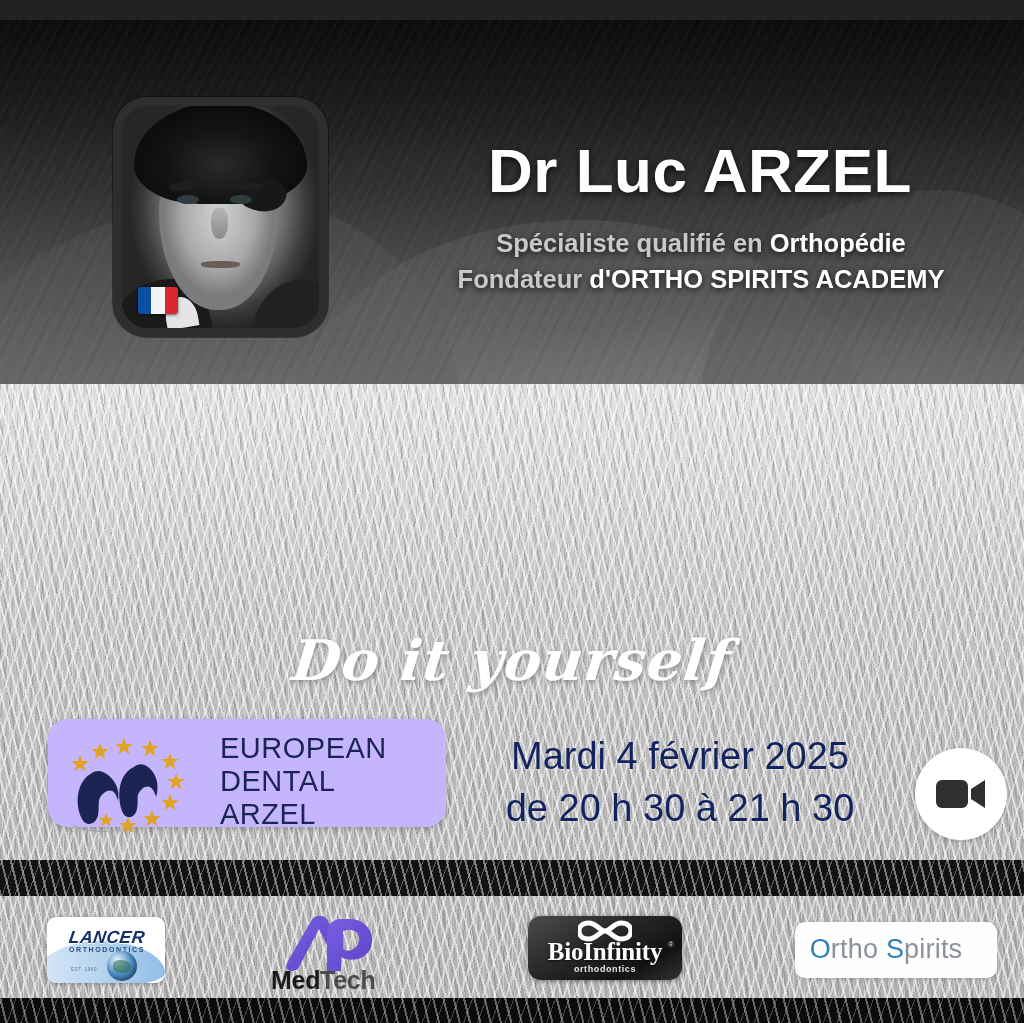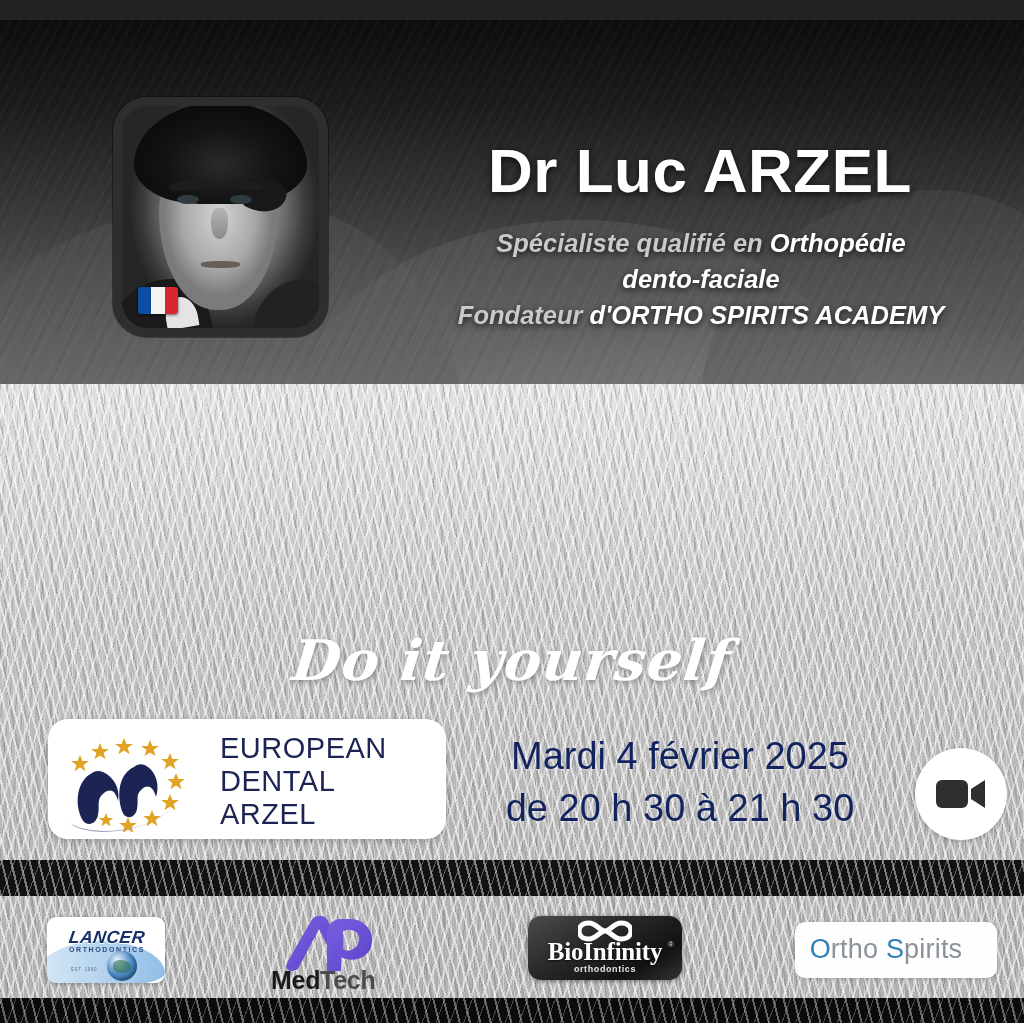--- a/index.html
+++ b/index.html
@@ -107,21 +107,20 @@
   
   .speaker-name{
     position:absolute;left:420px;top:120px;width:560px;text-align:center;
     color:#ffffff;font-size:62px;font-weight:bold;letter-spacing:.5px;line-height:1;
     text-shadow:0 2px 7px rgba(0,0,0,.75);
   }
   .speaker-sub{
     position:absolute;left:406px;top:205px;width:590px;text-align:center;
     font-size:25.5px;font-weight:bold;line-height:1.42;color:#e8e8e8;
     text-shadow:0 2px 6px rgba(0,0,0,.75);
-    font-style:italic;
   }
   .speaker-sub .dim{color:#c9c9c9;}
   .speaker-sub .br{color:#ffffff;}
 
   
   .main-title{
     position:absolute;left:50px;top:372px;width:924px;text-align:center;
     color:#4a63e8;font-weight:bold;font-size:59px;line-height:1.34;
     font-stretch:condensed;letter-spacing:-.4px;
     text-shadow:0 1px 2px rgba(255,255,255,.35);
@@ -129,22 +128,22 @@
   .diy{
     position:absolute;left:50px;top:612px;width:924px;text-align:center;
     color:#ffffff;font-size:56px;line-height:1;
     font-family:"DejaVu Serif",serif;font-style:italic;font-weight:bold;
     transform:skewX(-6deg);letter-spacing:1px;
     text-shadow:1px 2px 5px rgba(90,90,90,.55);
   }
 
   
   .eds-card{
-    position:absolute;left:48px;top:699px;width:398px;height:120px;
-    background:#ffffff;border-radius:20px;box-shadow:0 2px 7px rgba(0,0,0,.22);
+    position:absolute;left:48px;top:699px;width:398px;height:108px;
+    background:#c4b5fd;border-radius:20px;box-shadow:0 2px 7px rgba(0,0,0,.22);
   }
   .eds-mark{position:absolute;left:14px;top:8px;width:160px;height:105px;}
   .eds-text{
     position:absolute;left:172px;top:13px;color:#1b2452;
     font-size:29px;line-height:1.13;letter-spacing:.5px;font-weight:400;
   }
   .eds-text span{display:block;}
 
   
   .date-block{
@@ -234,21 +233,20 @@
       </div>
     </div>
   </div>
 
   <div class="speaker-name">Dr Luc ARZEL</div>
 
   <div class="speaker-sub">
     <div class="nowrap">
       <span class="dim">Spécialiste qualifié en </span><span class="br">Orthopédie</span>
     </div>
-    <div class="br">dento-faciale</div>
     <div class="nowrap">
       <span class="dim">Fondateur </span><span class="br">d'ORTHO SPIRITS ACADEMY</span>
     </div>
   </div>
 
 
   <div class="diy">Do it yourself</div>
 
   <div class="eds-card">
     <svg class="eds-mark" viewBox="0 0 160 105">

